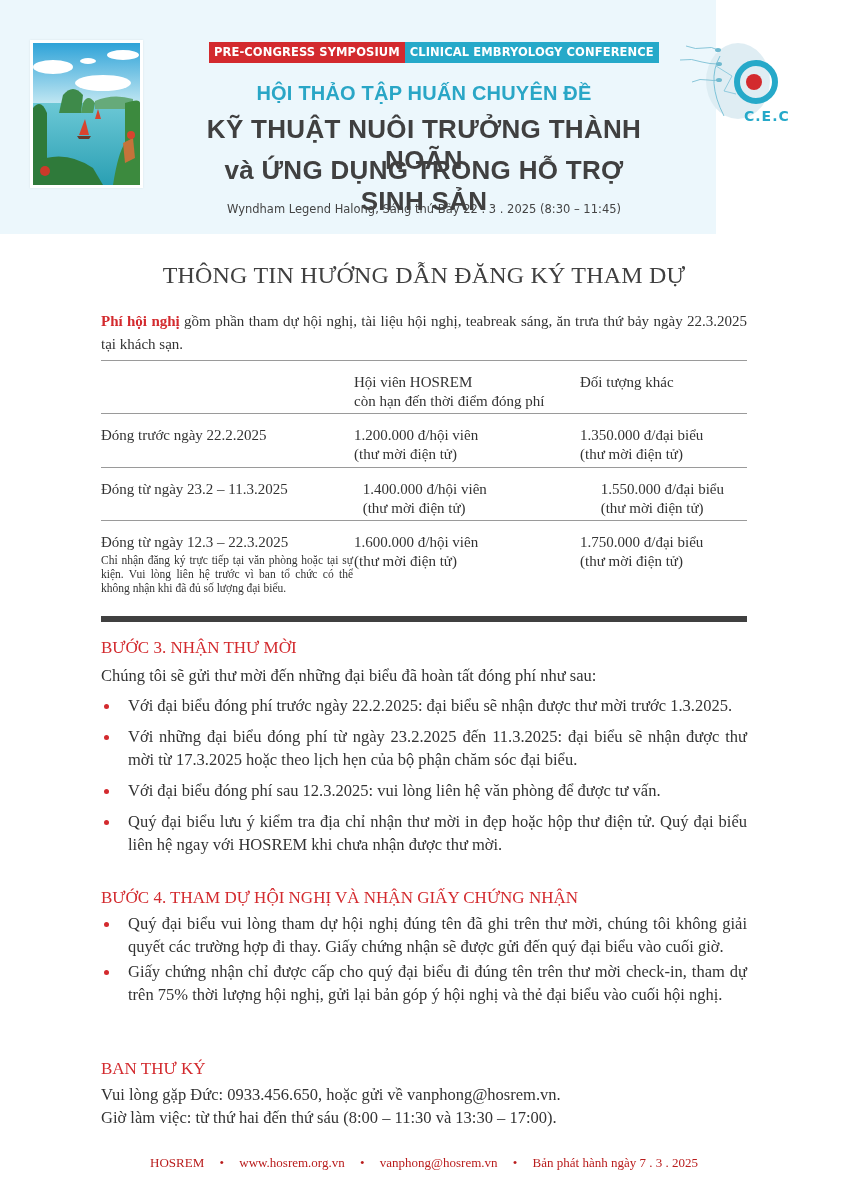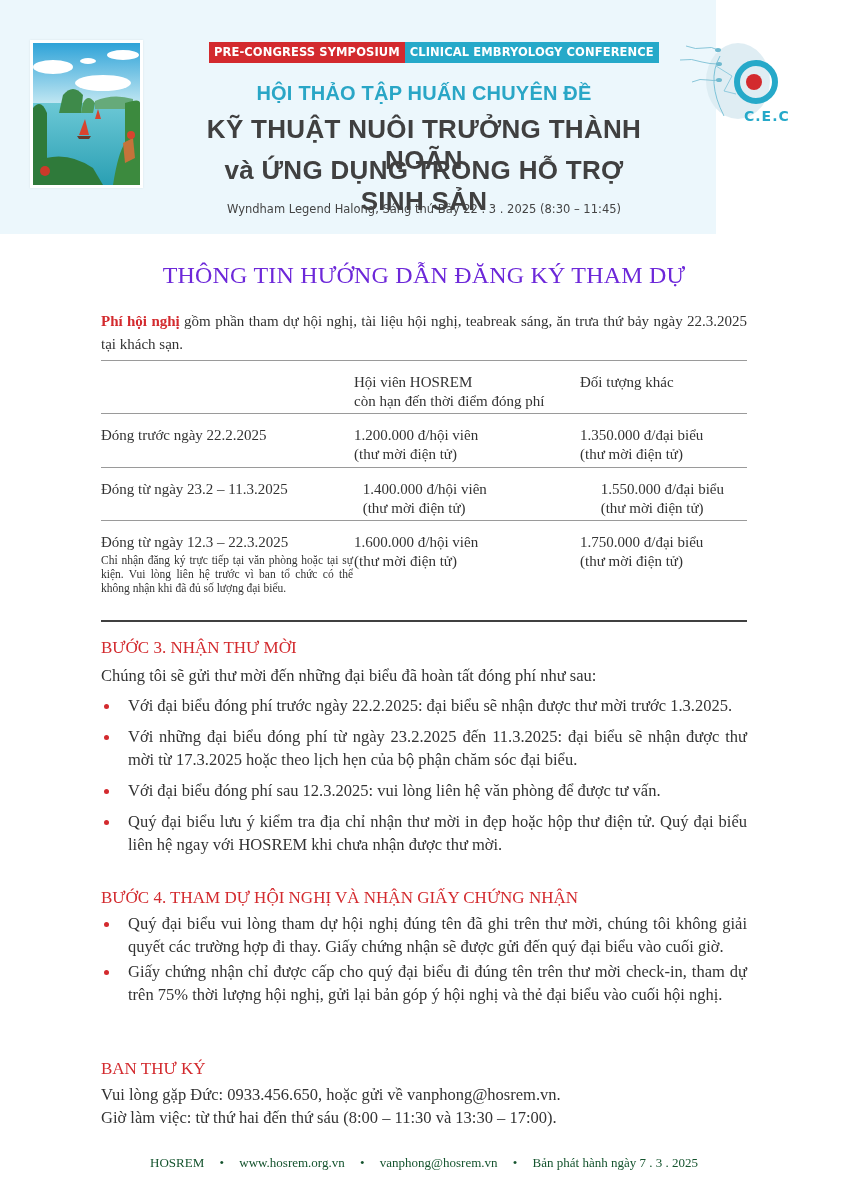--- a/index.html
+++ b/index.html
@@ -45,31 +45,31 @@
   .logo { position: absolute; left: 676px; top: 36px; width: 110px; height: 100px; }
   .logo svg { width: 100%; height: 100%; display: block; }
   .logo-text {
     position: absolute; left: 744px; top: 108px; font-family: "DejaVu Sans", sans-serif;
     font-weight: bold; font-size: 14px; color: #26a9c9; letter-spacing: 1px;
   }
 
   
   .page-title {
     position: absolute; left: 0; top: 262px; width: 848px; text-align: center;
-    font-family: "Liberation Serif", serif; font-size: 24px; color: #6d28d9; letter-spacing: 0.2px;
+    font-family: "Liberation Serif", serif; font-size: 24px; color: #404040; letter-spacing: 0.2px;
   }
   .intro {
     position: absolute; left: 101px; top: 310px; width: 646px;
     font-size: 15px; line-height: 23px; text-align: justify; color: #333;
   }
   .intro .em { color: #d32a2e; font-weight: bold; }
 
   .fee-table { position: absolute; left: 101px; top: 360px; width: 646px; }
   .fee-row { position: relative; border-top: 1px solid #9a9a9a; display: flex; }
-  .fee-row.last-border { border-bottom: 2px solid #404040; }
+  .fee-row.last-border { border-bottom: 6px solid #404040; }
   .fee-cell { font-size: 15px; line-height: 19px; padding-top: 12px; color: #333; }
   .c1 { width: 253px; }
   .c2 { width: 226px; }
   .c3 { width: 167px; }
   .note { font-size: 11.5px; line-height: 14px; text-align: justify; color: #333; margin-top: 1px; width: 252px; }
 
   .section-h {
     position: absolute; left: 101px; font-family: "Liberation Serif", serif; font-weight: normal;
     font-size: 17px; color: #d32a2e;
   }
@@ -81,21 +81,21 @@
   }
   .bullets li .dot {
     position: absolute; left: 3px; top: 10px; width: 5px; height: 5px; border-radius: 50%;
     background: #d32a2e;
   }
   .b3 li { margin-bottom: 8px; }
   .b4 li { margin-bottom: 2px; }
 
   .footer {
     position: absolute; left: 0; top: 1155px; width: 848px; text-align: center;
-    font-size: 13px; color: #14532d;
+    font-size: 13px; color: #b91c1c;
   }
   .footer .sep { margin: 0 12px; }
 </style>
 </head>
 <body>
 
 <div class="header">
   <div class="poster">
     <svg viewBox="0 0 107 142" preserveAspectRatio="none">
       <defs>

